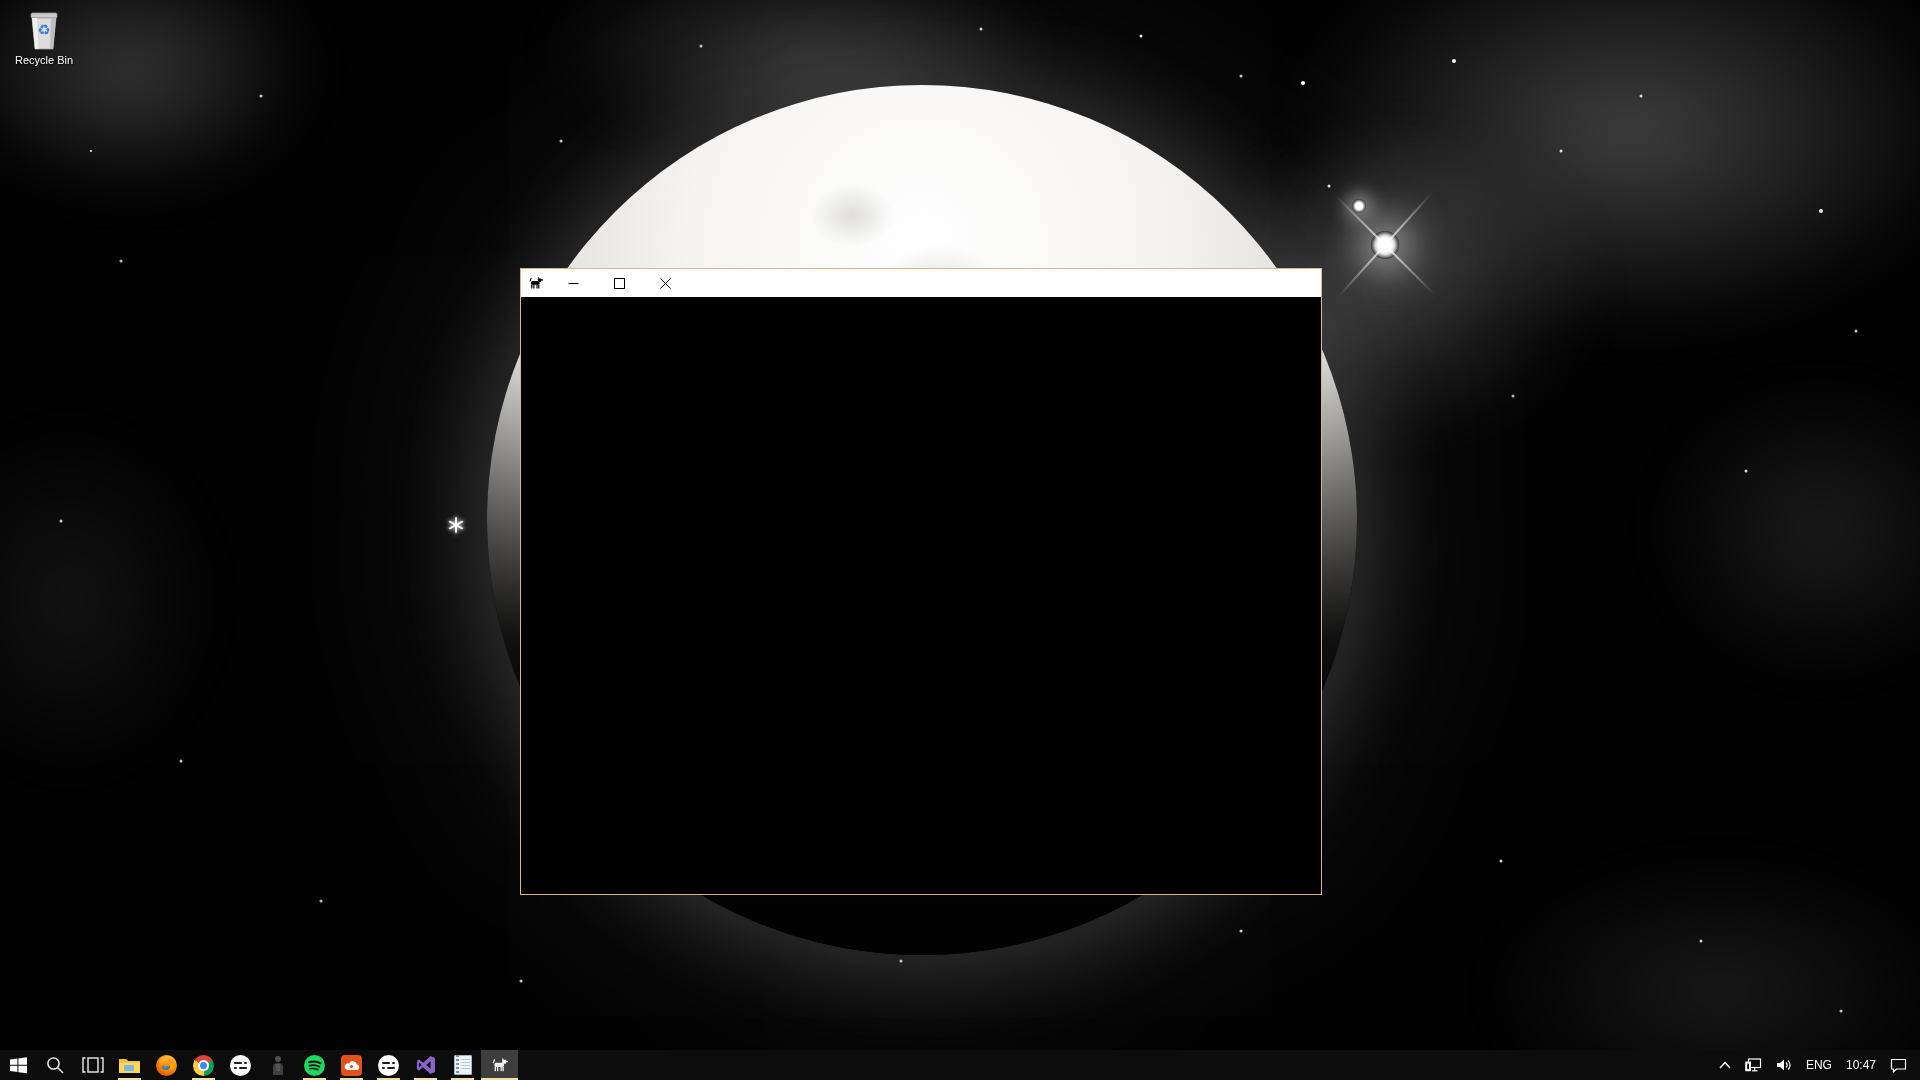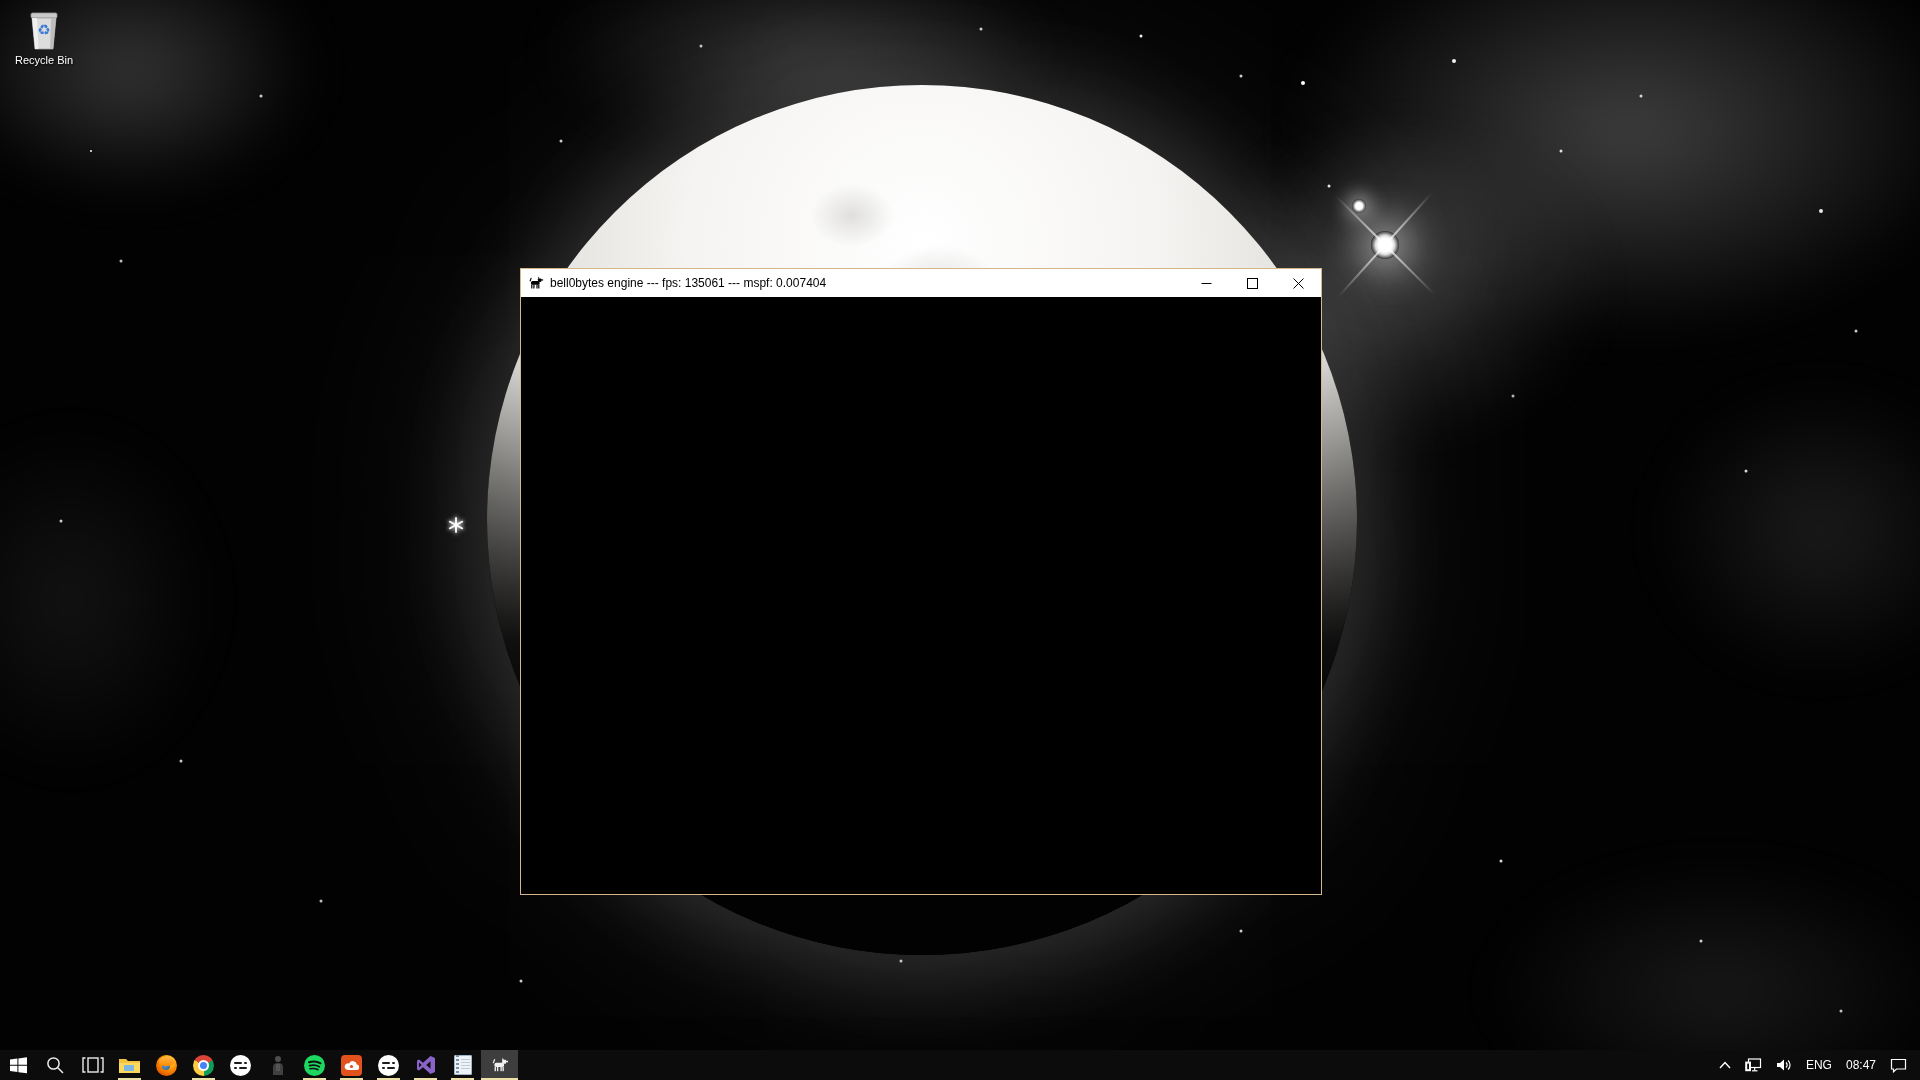--- a/index.html
+++ b/index.html
@@ -175,21 +175,20 @@
           <rect x="3.2" y="8.5" width="1.2" height="4"></rect>
           <rect x="5.3" y="8.5" width="1.2" height="4"></rect>
           <rect x="8.4" y="8.5" width="1.2" height="4"></rect>
           <rect x="10.2" y="8.5" width="1.2" height="4"></rect>
           <rect x="9.9" y="2.4" width="3.5" height="3.5" rx="0.8"></rect>
           <polygon points="10.1,2.6 10.1,0.6 11.6,2.5"></polygon>
           <rect x="13.1" y="3.3" width="2" height="1.3"></rect>
           <rect x="2.1" y="1.8" width="1.1" height="3.6" transform="rotate(20 2.6 3.6)"></rect>
         </svg>
       </span>
-      <span class="title">bell0bytes engine --- fps: 135061 --- mspf: 0.007404</span>
       <span class="caption-btns">
         <button class="cap">
           <svg width="11" height="11" viewBox="0 0 11 11">
               <line x1="0.5" y1="5.5" x2="10.5" y2="5.5" stroke="#000" stroke-width="1"></line>
             </svg>
         </button>
         <button class="cap">
           <svg width="11" height="11" viewBox="0 0 11 11">
               <rect x="0.5" y="0.5" width="10" height="10" fill="none" stroke="#000" stroke-width="1"></rect>
             </svg>
@@ -334,21 +333,21 @@
       <svg width="16" height="14" viewBox="0 0 16 14">
         <polygon points="1,5 4,5 8,1.5 8,12.5 4,9 1,9" fill="#fff"></polygon>
         <path d="M10,4.5 a3.3,3.3 0 0 1 0,5" fill="none" stroke="#fff" stroke-width="1.2"></path>
         <path d="M12,2.5 a6,6 0 0 1 0,9" fill="none" stroke="#fff" stroke-width="1.2"></path>
       </svg>
     </div>
     <div class="titem">
       <span class="txt">ENG</span>
     </div>
     <div class="titem">
-      <span class="txt">08:47</span>
+      <span class="txt">10:47</span>
     </div>
     <div class="titem">
       <svg width="17" height="15" viewBox="0 0 17 15" fill="none" stroke="#fff" stroke-width="1.2">
         <path d="M1.5,1.5 H15.5 V11 H6.5 L3.5,13.8 V11 H1.5 Z"></path>
       </svg>
     </div>
   </div>
 </div>
 
 </body></html>

